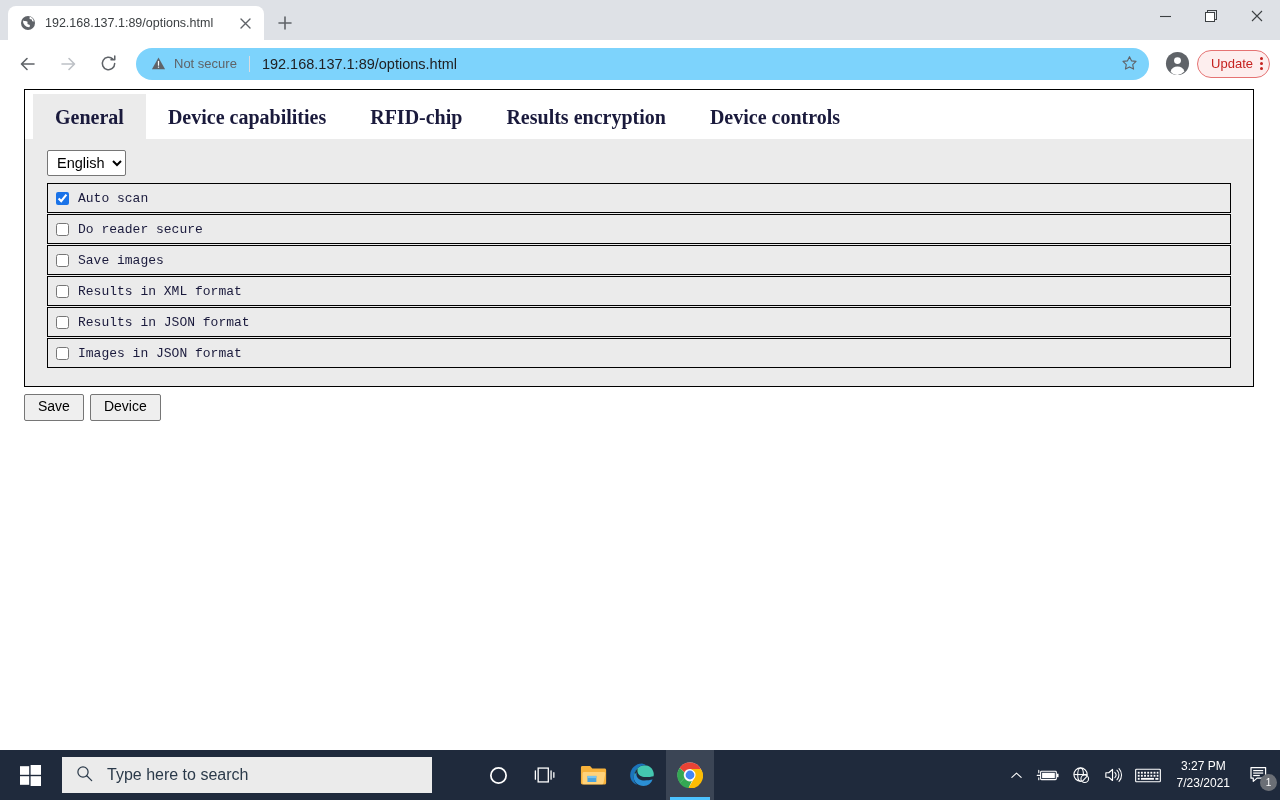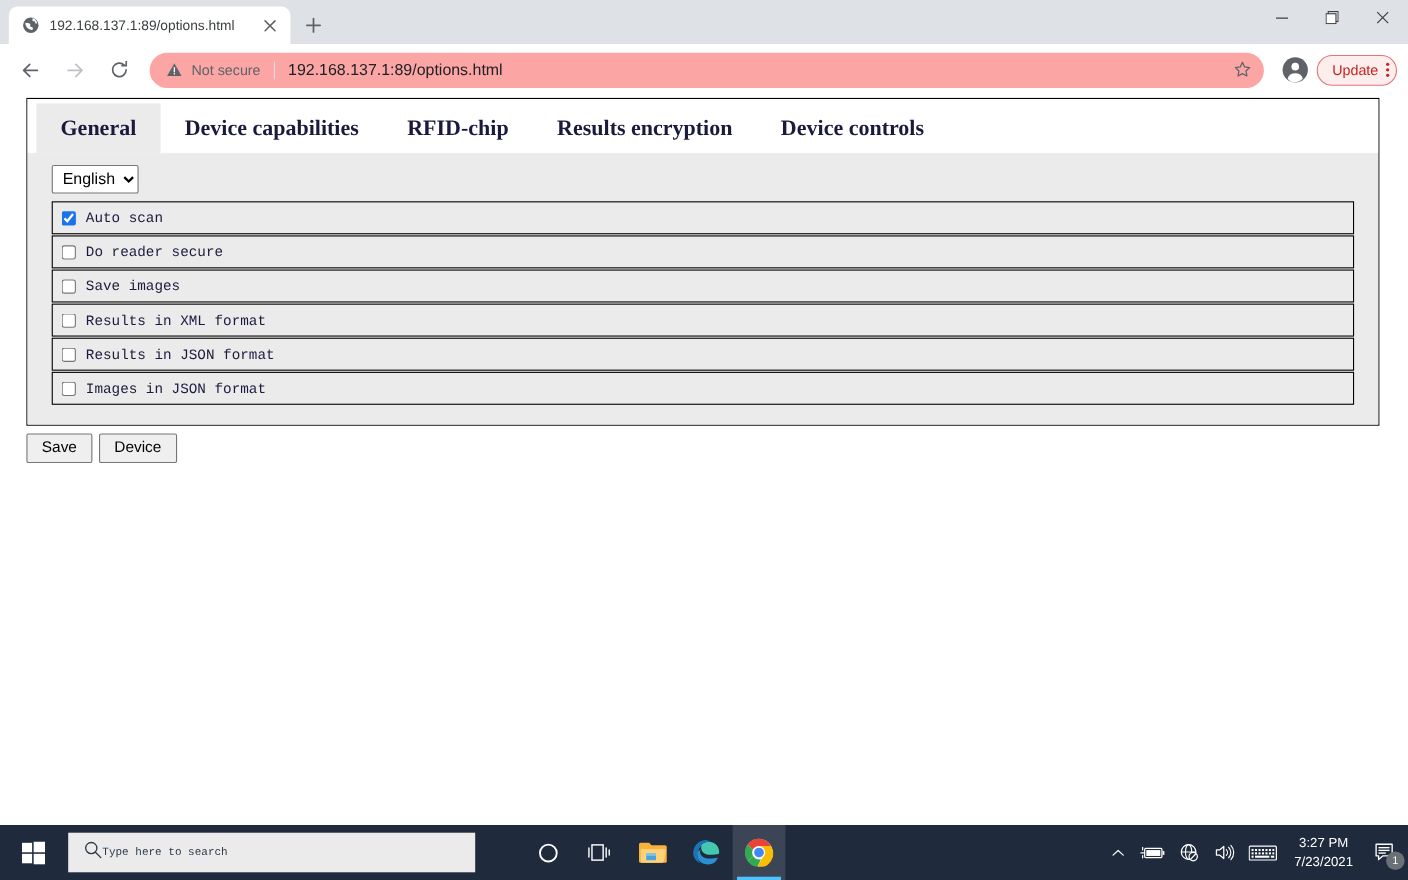--- a/index.html
+++ b/index.html
@@ -83,21 +83,21 @@
     display: flex; align-items: center; justify-content: center;
     border-radius: 50%;
     color: #5f6368;
     cursor: pointer;
     flex: 0 0 auto;
   }
   .navbtn.disabled { color: #bdc1c6; }
   .omnibox {
     flex: 1 1 auto;
     height: 32px;
-    background: #fca5a5;
+    background: #7dd3fc;
     border-radius: 16px;
     display: flex; align-items: center;
     margin: 0 8px 0 8px;
     padding: 0 4px 0 14px;
     min-width: 0;
   }
   .sec-icon { width: 16px; height: 16px; flex: 0 0 16px; margin-right: 8px; display:flex; align-items:center; justify-content:center; }
   .sec-text {
     font-size: 13px; color: #5f6368;
     white-space: nowrap;
@@ -251,22 +251,23 @@
   }
   .searchbox {
     width: 370px; height: 36px;
     background: #ebebeb;
     display: flex; align-items: center;
     padding-left: 14px;
     cursor: text;
     margin-left: 2px;
   }
   .search-ph {
-    font-size: 10px; color: #2b3a4a;
-    font-family: Liberation Mono, monospace;
+    font-size: 16px; color: #2b3a4a;
+    margin-left: 14px;
+    font-family: Liberation Sans, sans-serif;
   }
   .tb-icons { display: flex; align-items: center; margin-left: 42px; }
   .tbi {
     width: 48px; height: 50px;
     display: flex; align-items: center; justify-content: center;
     cursor: pointer; position: relative;
   }
   .tbi.active { background: #3b4555; }
   .tbi.active::after {
     content:''; position:absolute; left:4px; right:4px; bottom:0;

